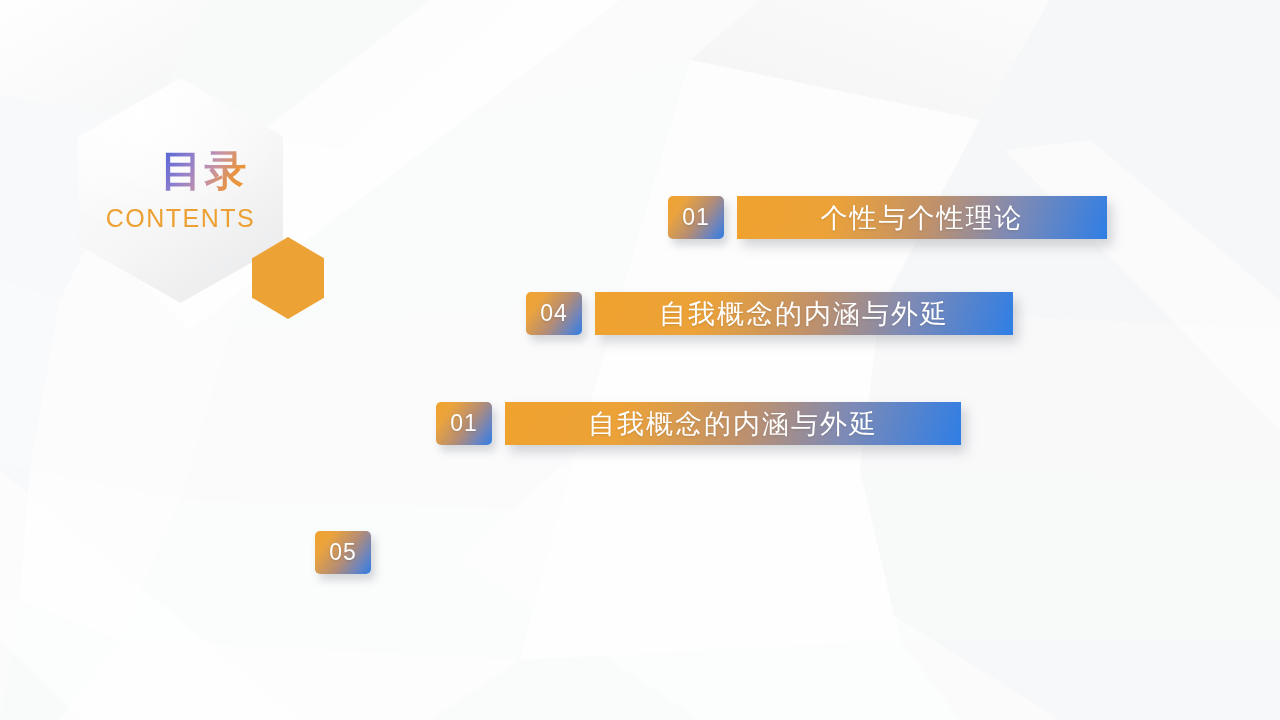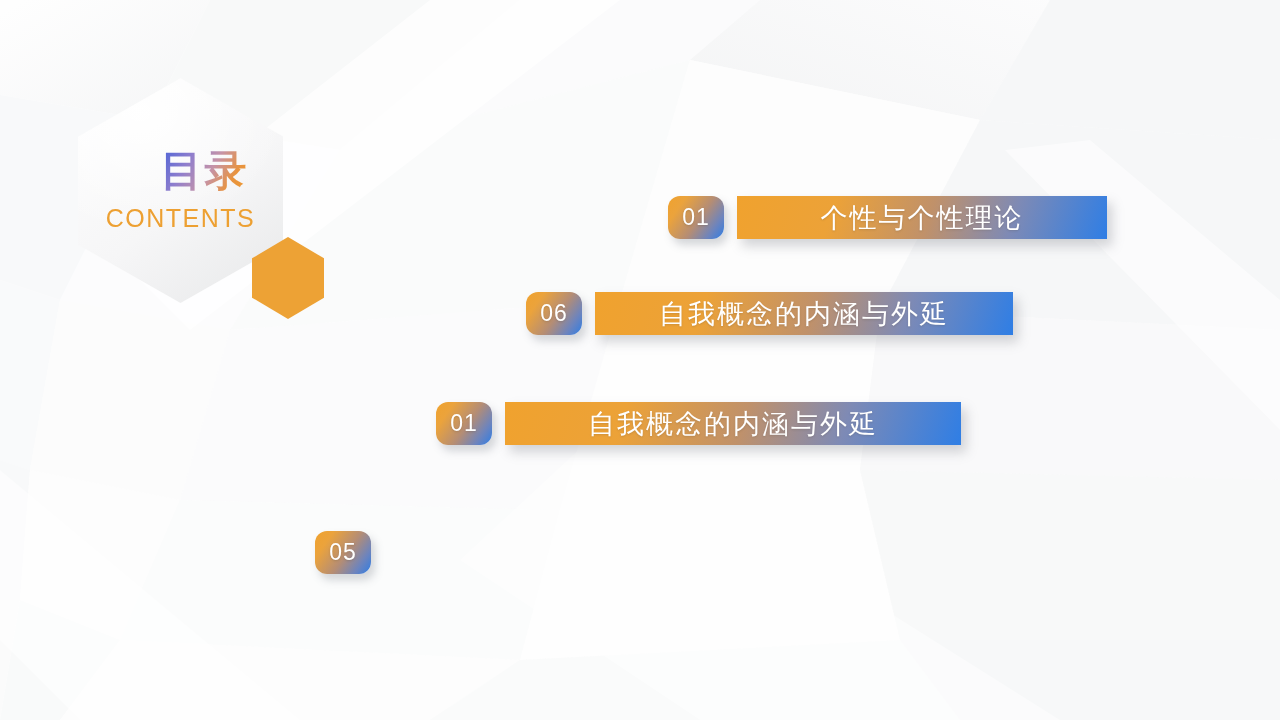--- a/index.html
+++ b/index.html
@@ -57,21 +57,21 @@
     filter:drop-shadow(2px 5px 7px rgba(150,120,60,0.28));
   }
 
   
   .rows{position:absolute;left:0;top:0;width:1280px;height:720px;}
   .row{
     position:absolute;display:flex;align-items:center;
   }
   .num-badge{
     display:flex;align-items:center;justify-content:center;
-    width:56px;height:43px;border-radius:12px;
+    width:56px;height:43px;border-radius:5px;
     background:linear-gradient(125deg,#f0a22e 0%,#eba33c 22%,#b58d74 55%,#6d84bd 80%,#2e7de4 100%);
     box-shadow:4px 6px 9px rgba(120,125,135,0.30);
     color:#ffffff;font-size:23px;letter-spacing:1px;
     text-shadow:0 1px 2px rgba(90,80,60,0.25);
   }
   .bar{
     display:flex;align-items:center;justify-content:center;
     height:43px;border-radius:0;
     background:linear-gradient(108deg,#f0a22e 0%,#eca238 26%,#c0916a 52%,#7e8ab5 74%,#2f7ee5 100%);
     box-shadow:5px 7px 11px rgba(120,125,135,0.32);
@@ -152,21 +152,21 @@
 
   <div class="rows">
 
     <div class="row" style="left:668px;top:196px;">
       <div class="num-badge">01</div>
       <div class="gap"></div>
       <div class="bar" style="width:334px;">个性与个性理论</div>
     </div>
 
     <div class="row" style="left:526px;top:292px;">
-      <div class="num-badge">06</div>
+      <div class="num-badge">04</div>
       <div class="gap"></div>
       <div class="bar" style="width:382px;">自我概念的内涵与外延</div>
     </div>
 
     <div class="row" style="left:436px;top:402px;">
       <div class="num-badge">01</div>
       <div class="gap"></div>
       <div class="bar" style="width:420px;">自我概念的内涵与外延</div>
     </div>
 

